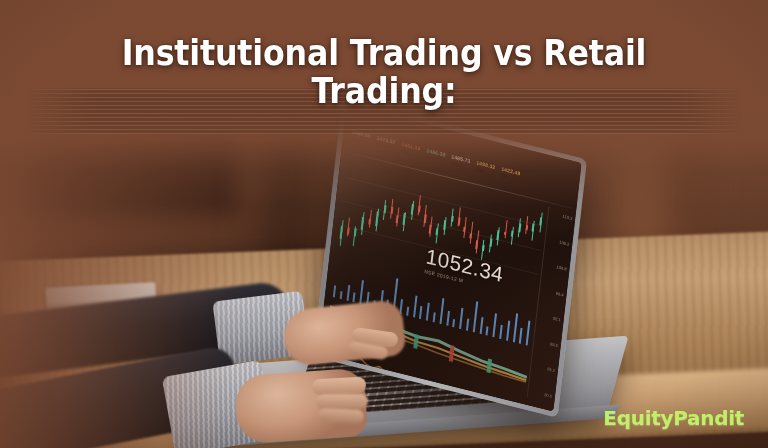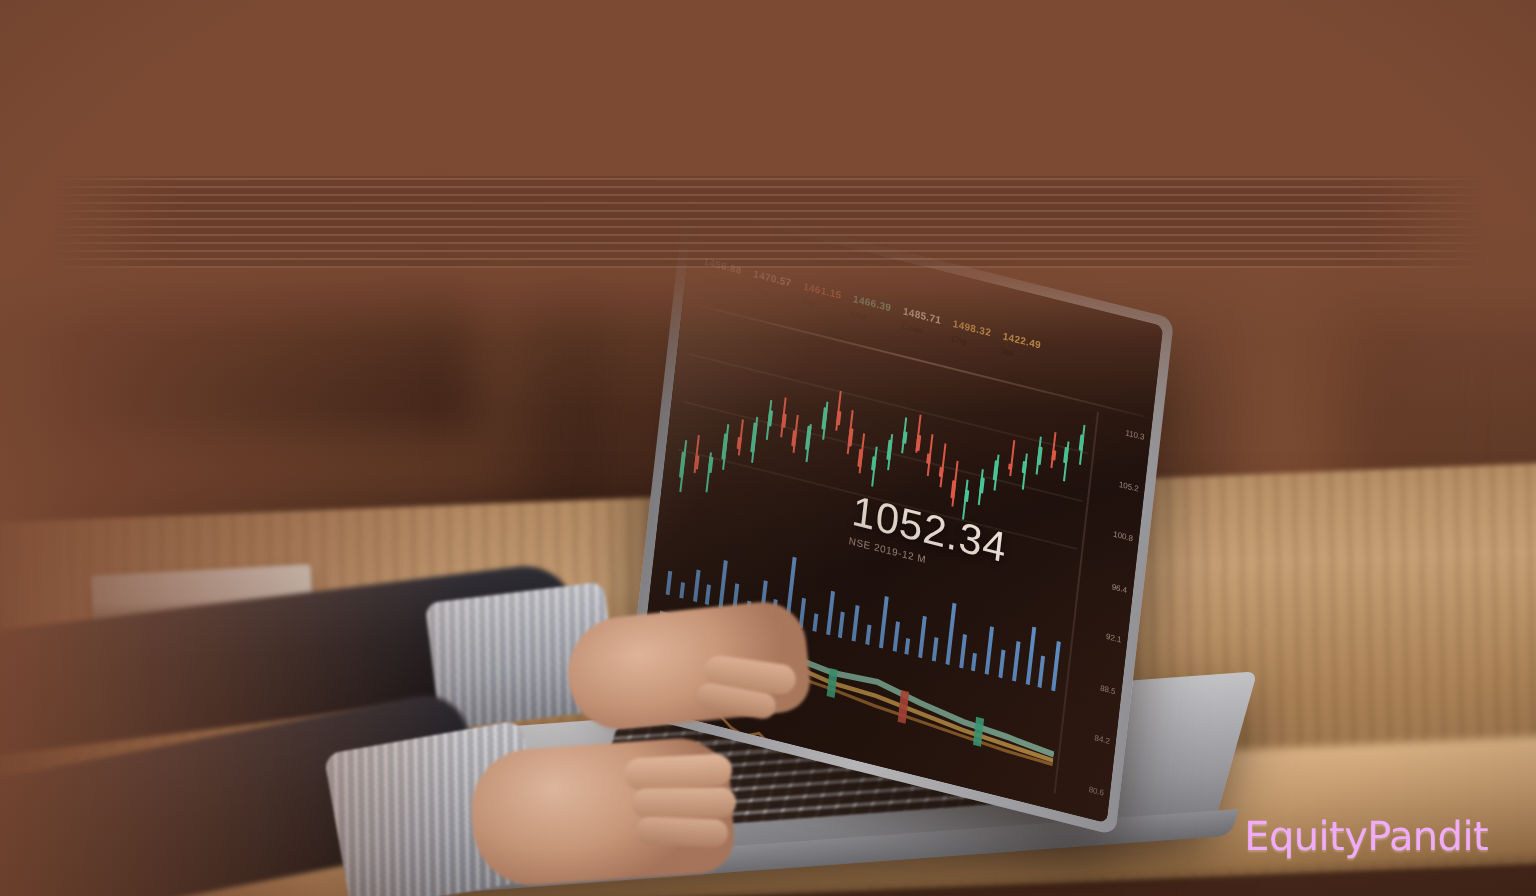--- a/index.html
+++ b/index.html
@@ -266,21 +266,21 @@
   .subtitle{
     font-family:"DejaVu Sans", sans-serif;
     font-weight:400;font-size:24px;line-height:1.2;color:#fdf8f4;
     letter-spacing:0px;transform:scaleX(.96);margin:0;
     text-shadow:0 2px 6px rgba(35,16,8,.8);
   }
 
   .logo{
     position:absolute;right:24px;bottom:18px;z-index:30;
     font-family:"DejaVu Sans", sans-serif;
-    font-weight:400;font-size:20px;color:#f0abfc;letter-spacing:-.3px;
+    font-weight:700;font-size:20px;color:#bef264;letter-spacing:-.3px;
     text-shadow:0 1px 1px rgba(255,255,255,.25);
   }
 </style>
 </head>
 <body>
 
 <div id="banner">
 
   <div class="photo">
     <div class="bg-room"></div>
@@ -547,18 +547,21 @@
     <div class="cuff-front"></div>
     <div class="hand-front"></div>
     <div class="fing-f1"></div>
     <div class="fing-f2"></div>
     <div class="fing-f3"></div>
   </div>
 
   <div class="overlay-brown"></div>
   <div class="vignette"></div>
 
+  <div class="title-wrap">
+    <h1 class="title">Institutional Trading vs Retail Trading:</h1>
+  </div>
 
   <div class="streaks"></div>
 
 
   <div class="logo">EquityPandit</div>
 </div>
 
 </body></html>

